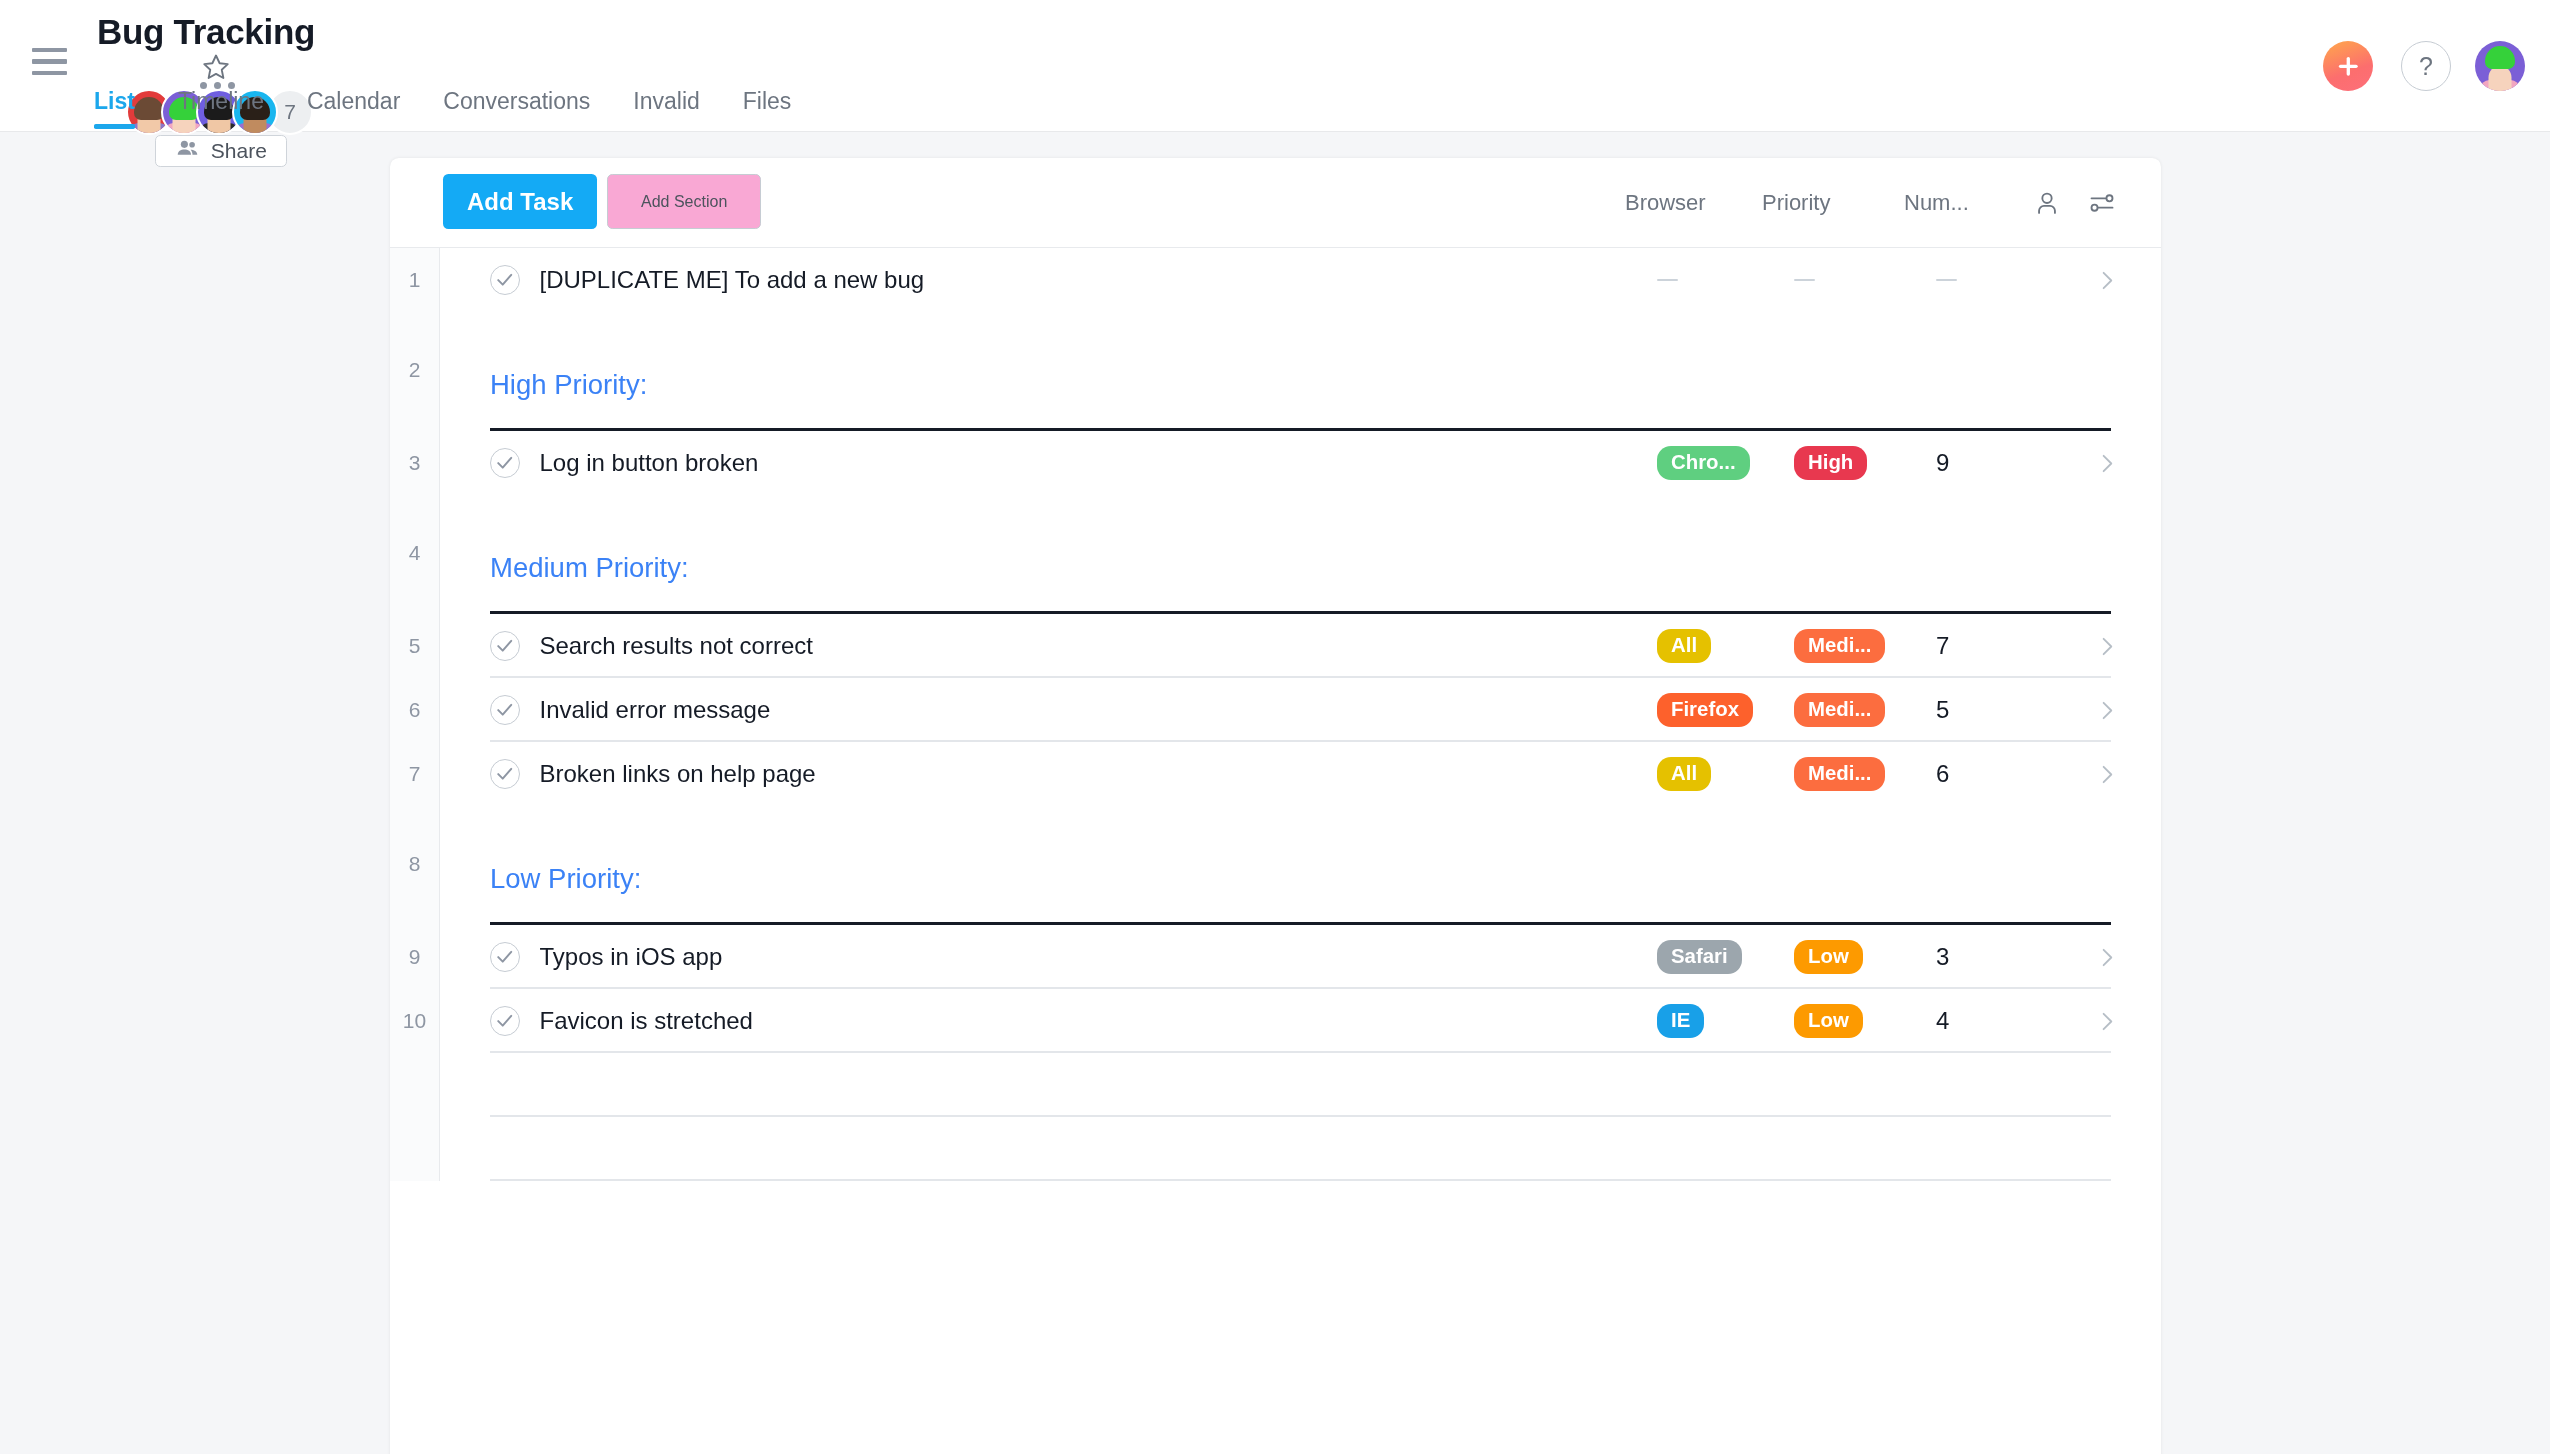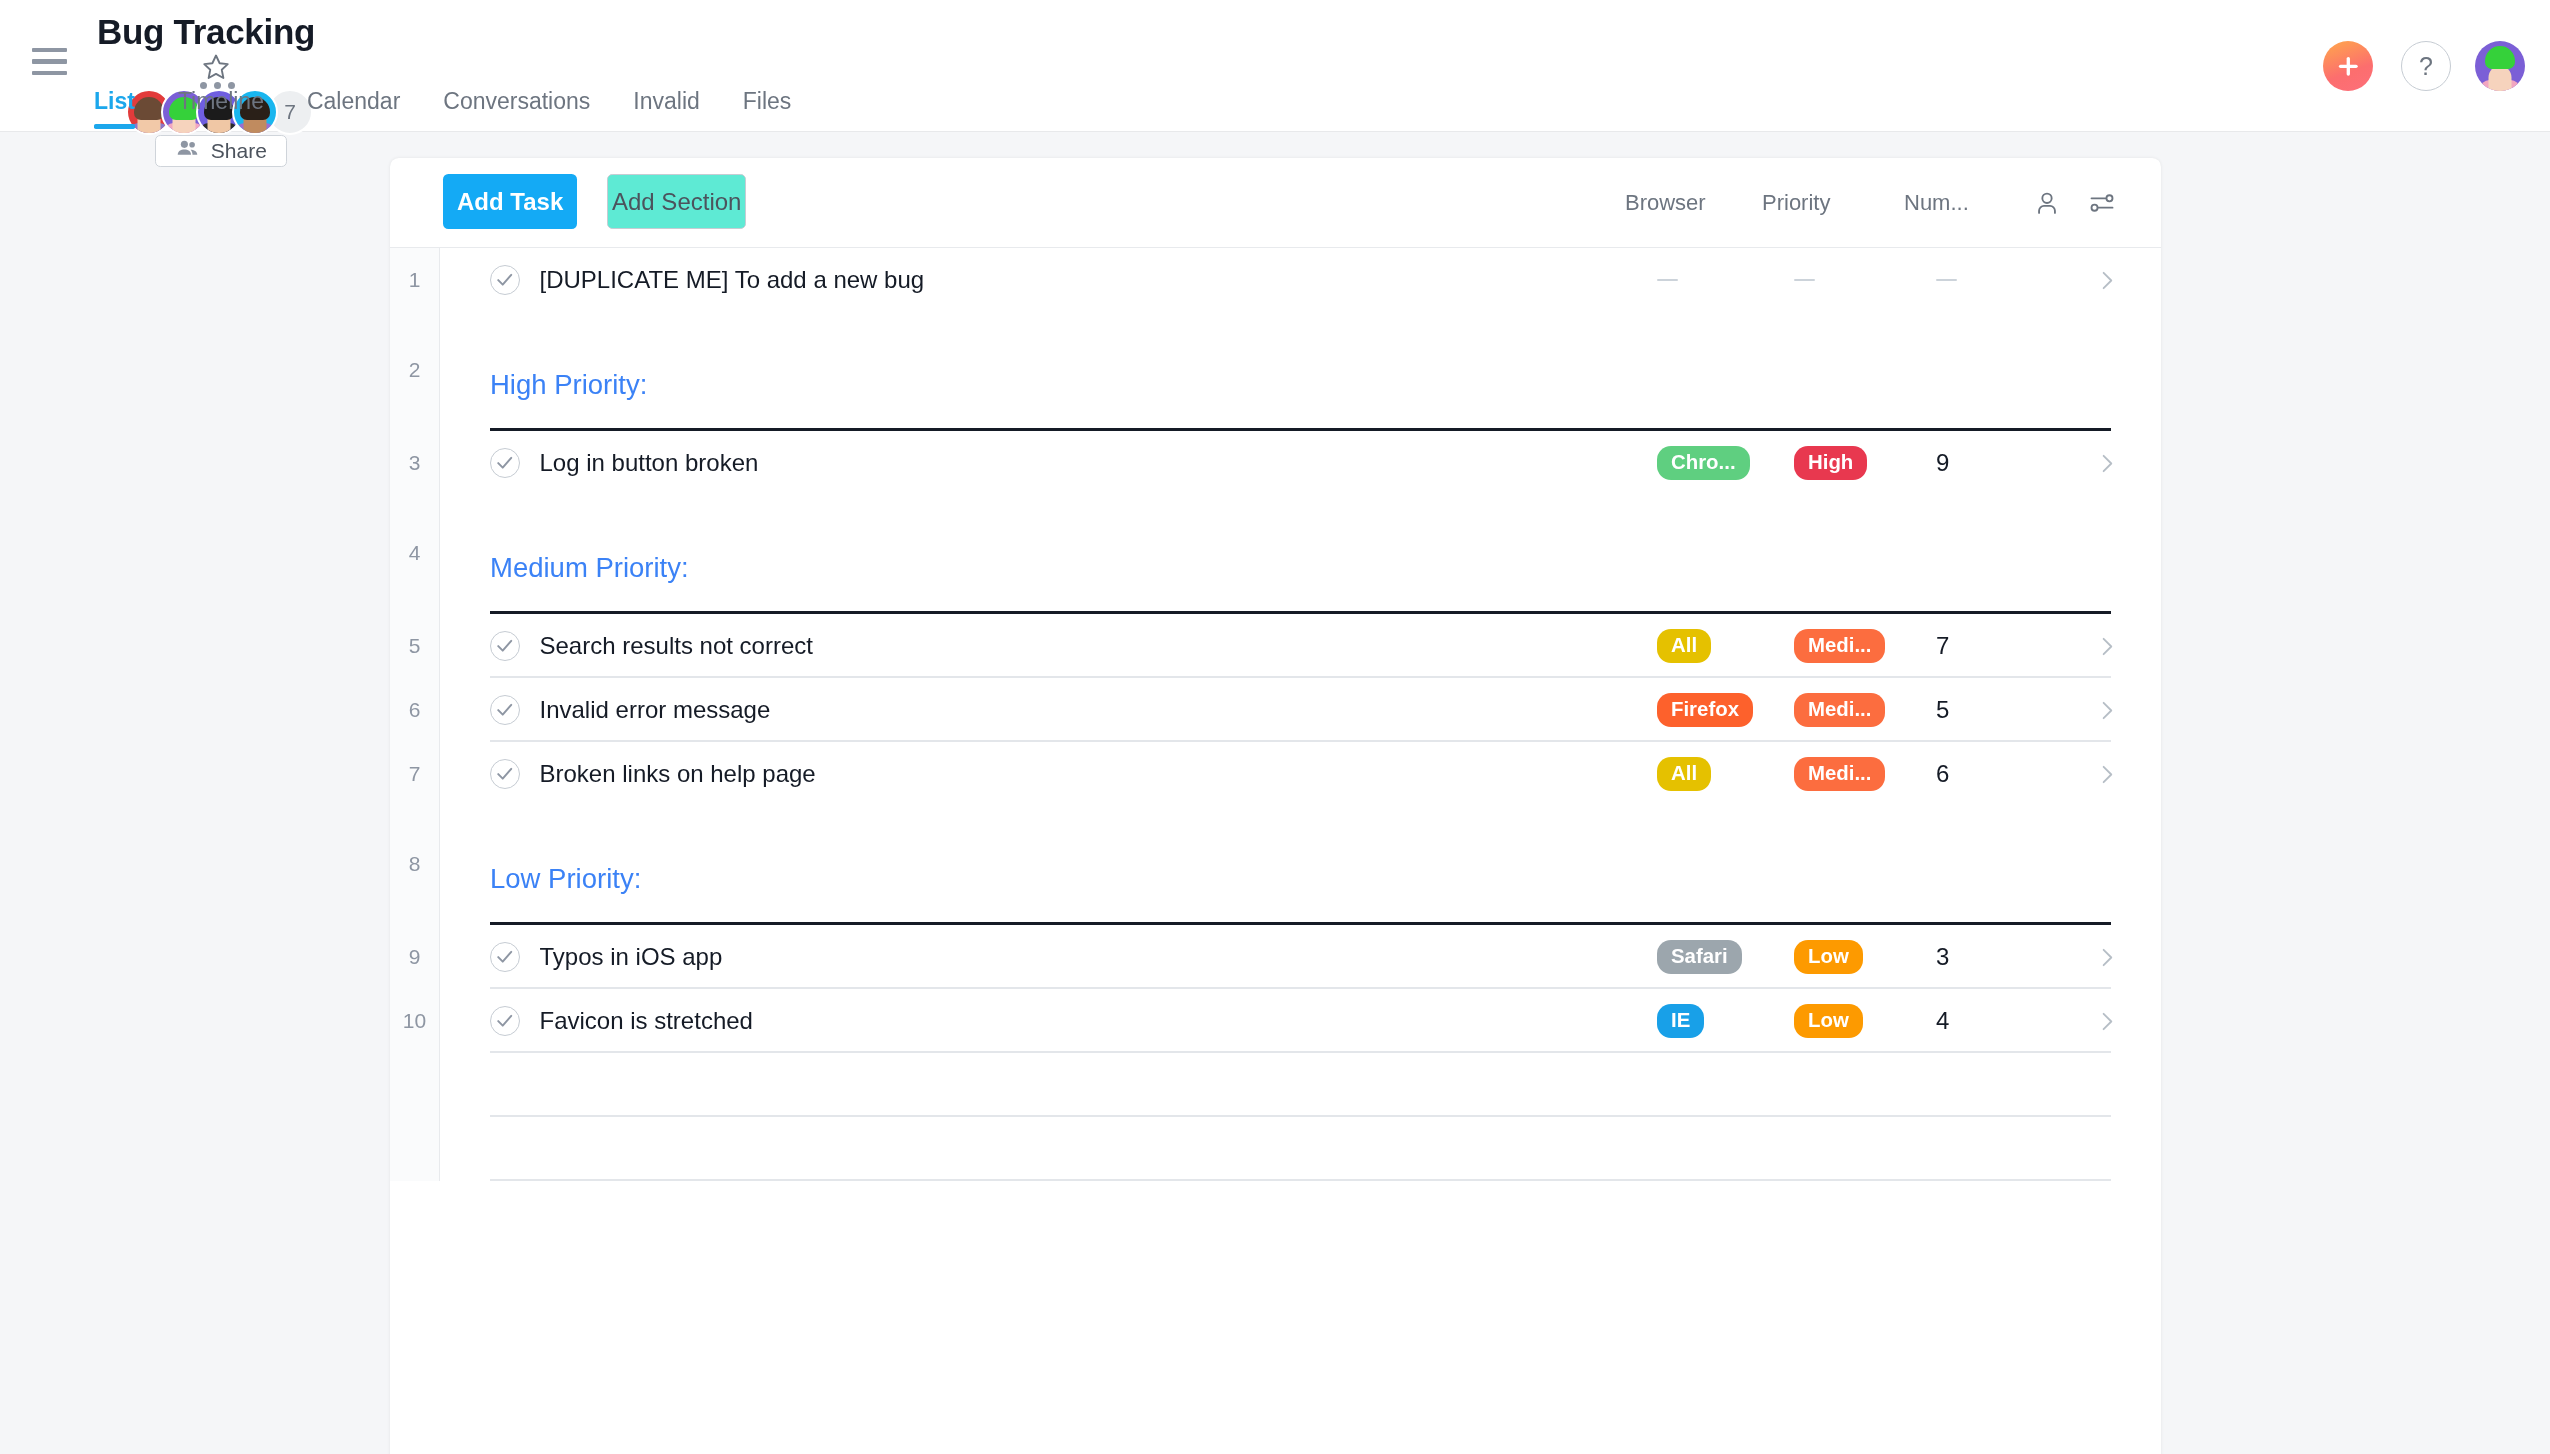--- a/index.html
+++ b/index.html
@@ -262,39 +262,39 @@
   .card-toolbar {
     height: 89px;
     position: relative;
     border-bottom: 0.9px solid #e8eaed;
   }
   .add-task-btn {
     position: absolute;
     left: 53px;
     top: 16px;
     height: 55px;
-    padding: 0 14px;
+    padding: 0 24px;
     background: #14aaf5;
     color: #fff;
     font-size: 24px;
     font-weight: bold;
     border: none;
     border-radius: 5.3px;
     cursor: pointer;
     font-family: "Liberation Sans", sans-serif;
   }
   .add-section-btn {
     position: absolute;
     left: 217px;
     top: 16px;
     height: 55px;
-    padding: 0 4px;
-    background: #5eead4;
+    padding: 0 33px;
+    background: #f9a8d4;
     color: #4c535d;
-    font-size: 24px;
+    font-size: 16px;
     border: 0.9px solid #c6ccd3;
     border-radius: 5.3px;
     cursor: pointer;
     font-family: "Liberation Sans", sans-serif;
   }
   .col-headers {
     position: absolute;
     right: 0;
     top: 0;
     height: 89px;

